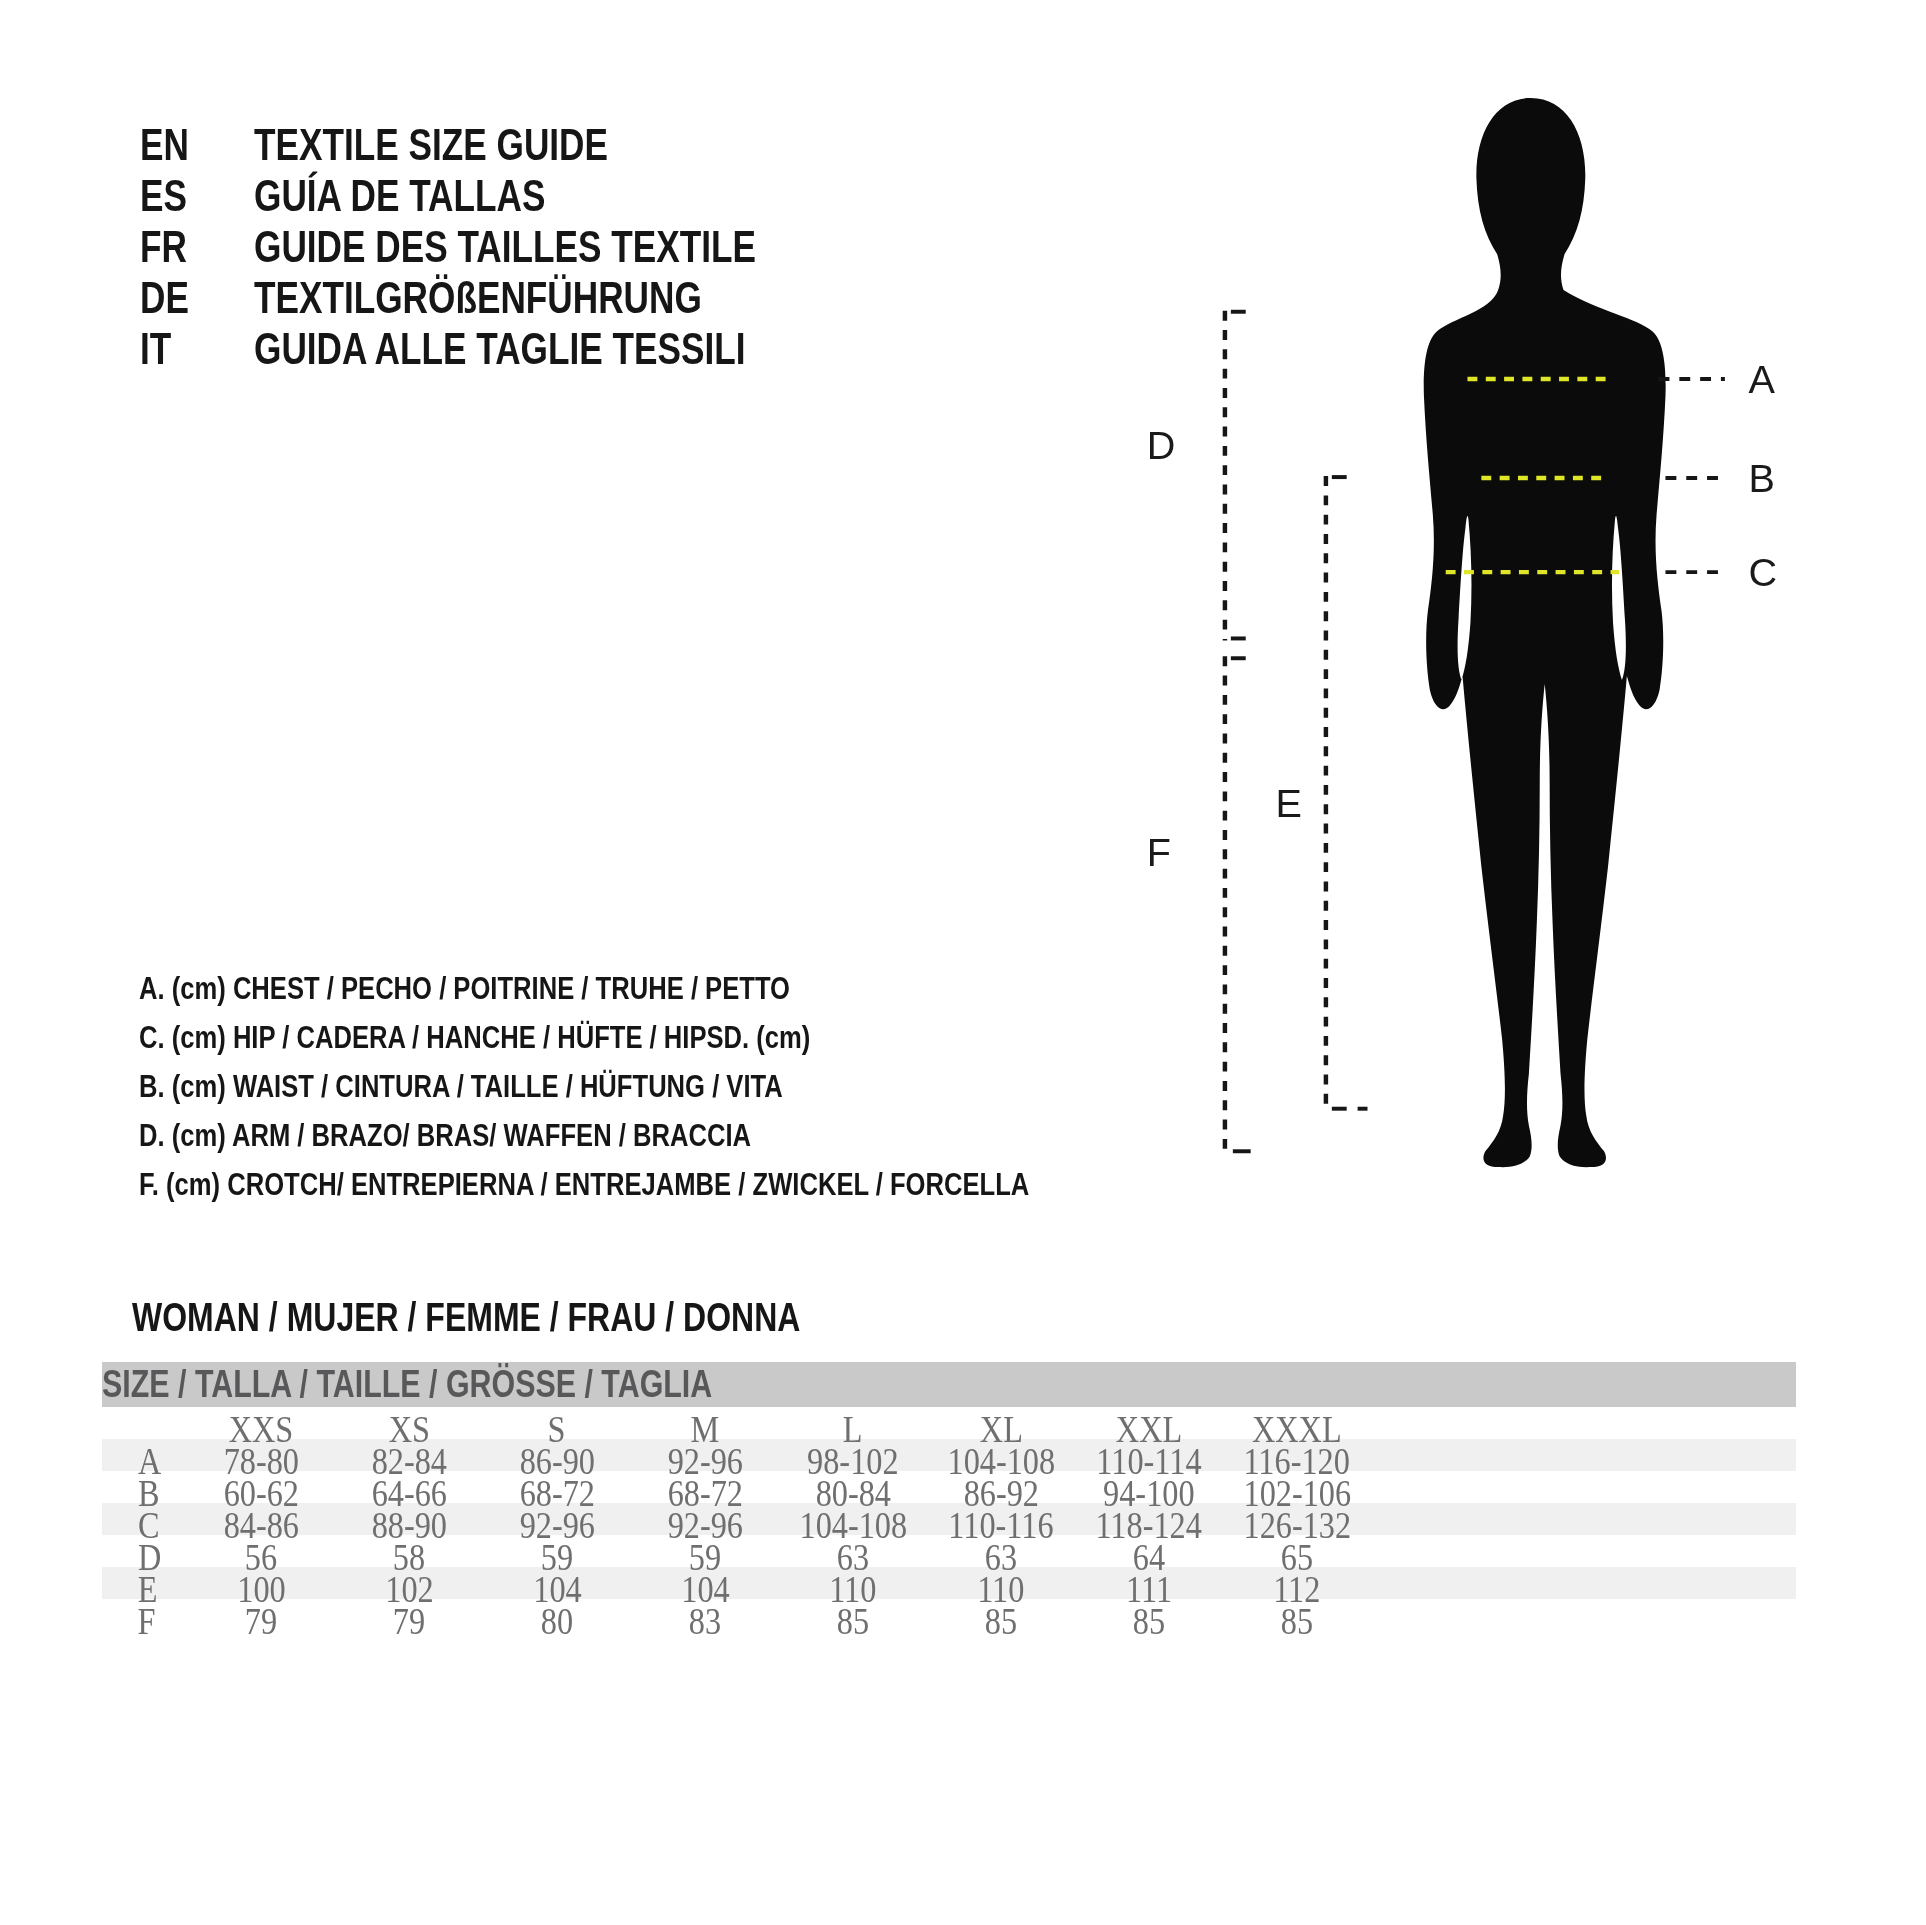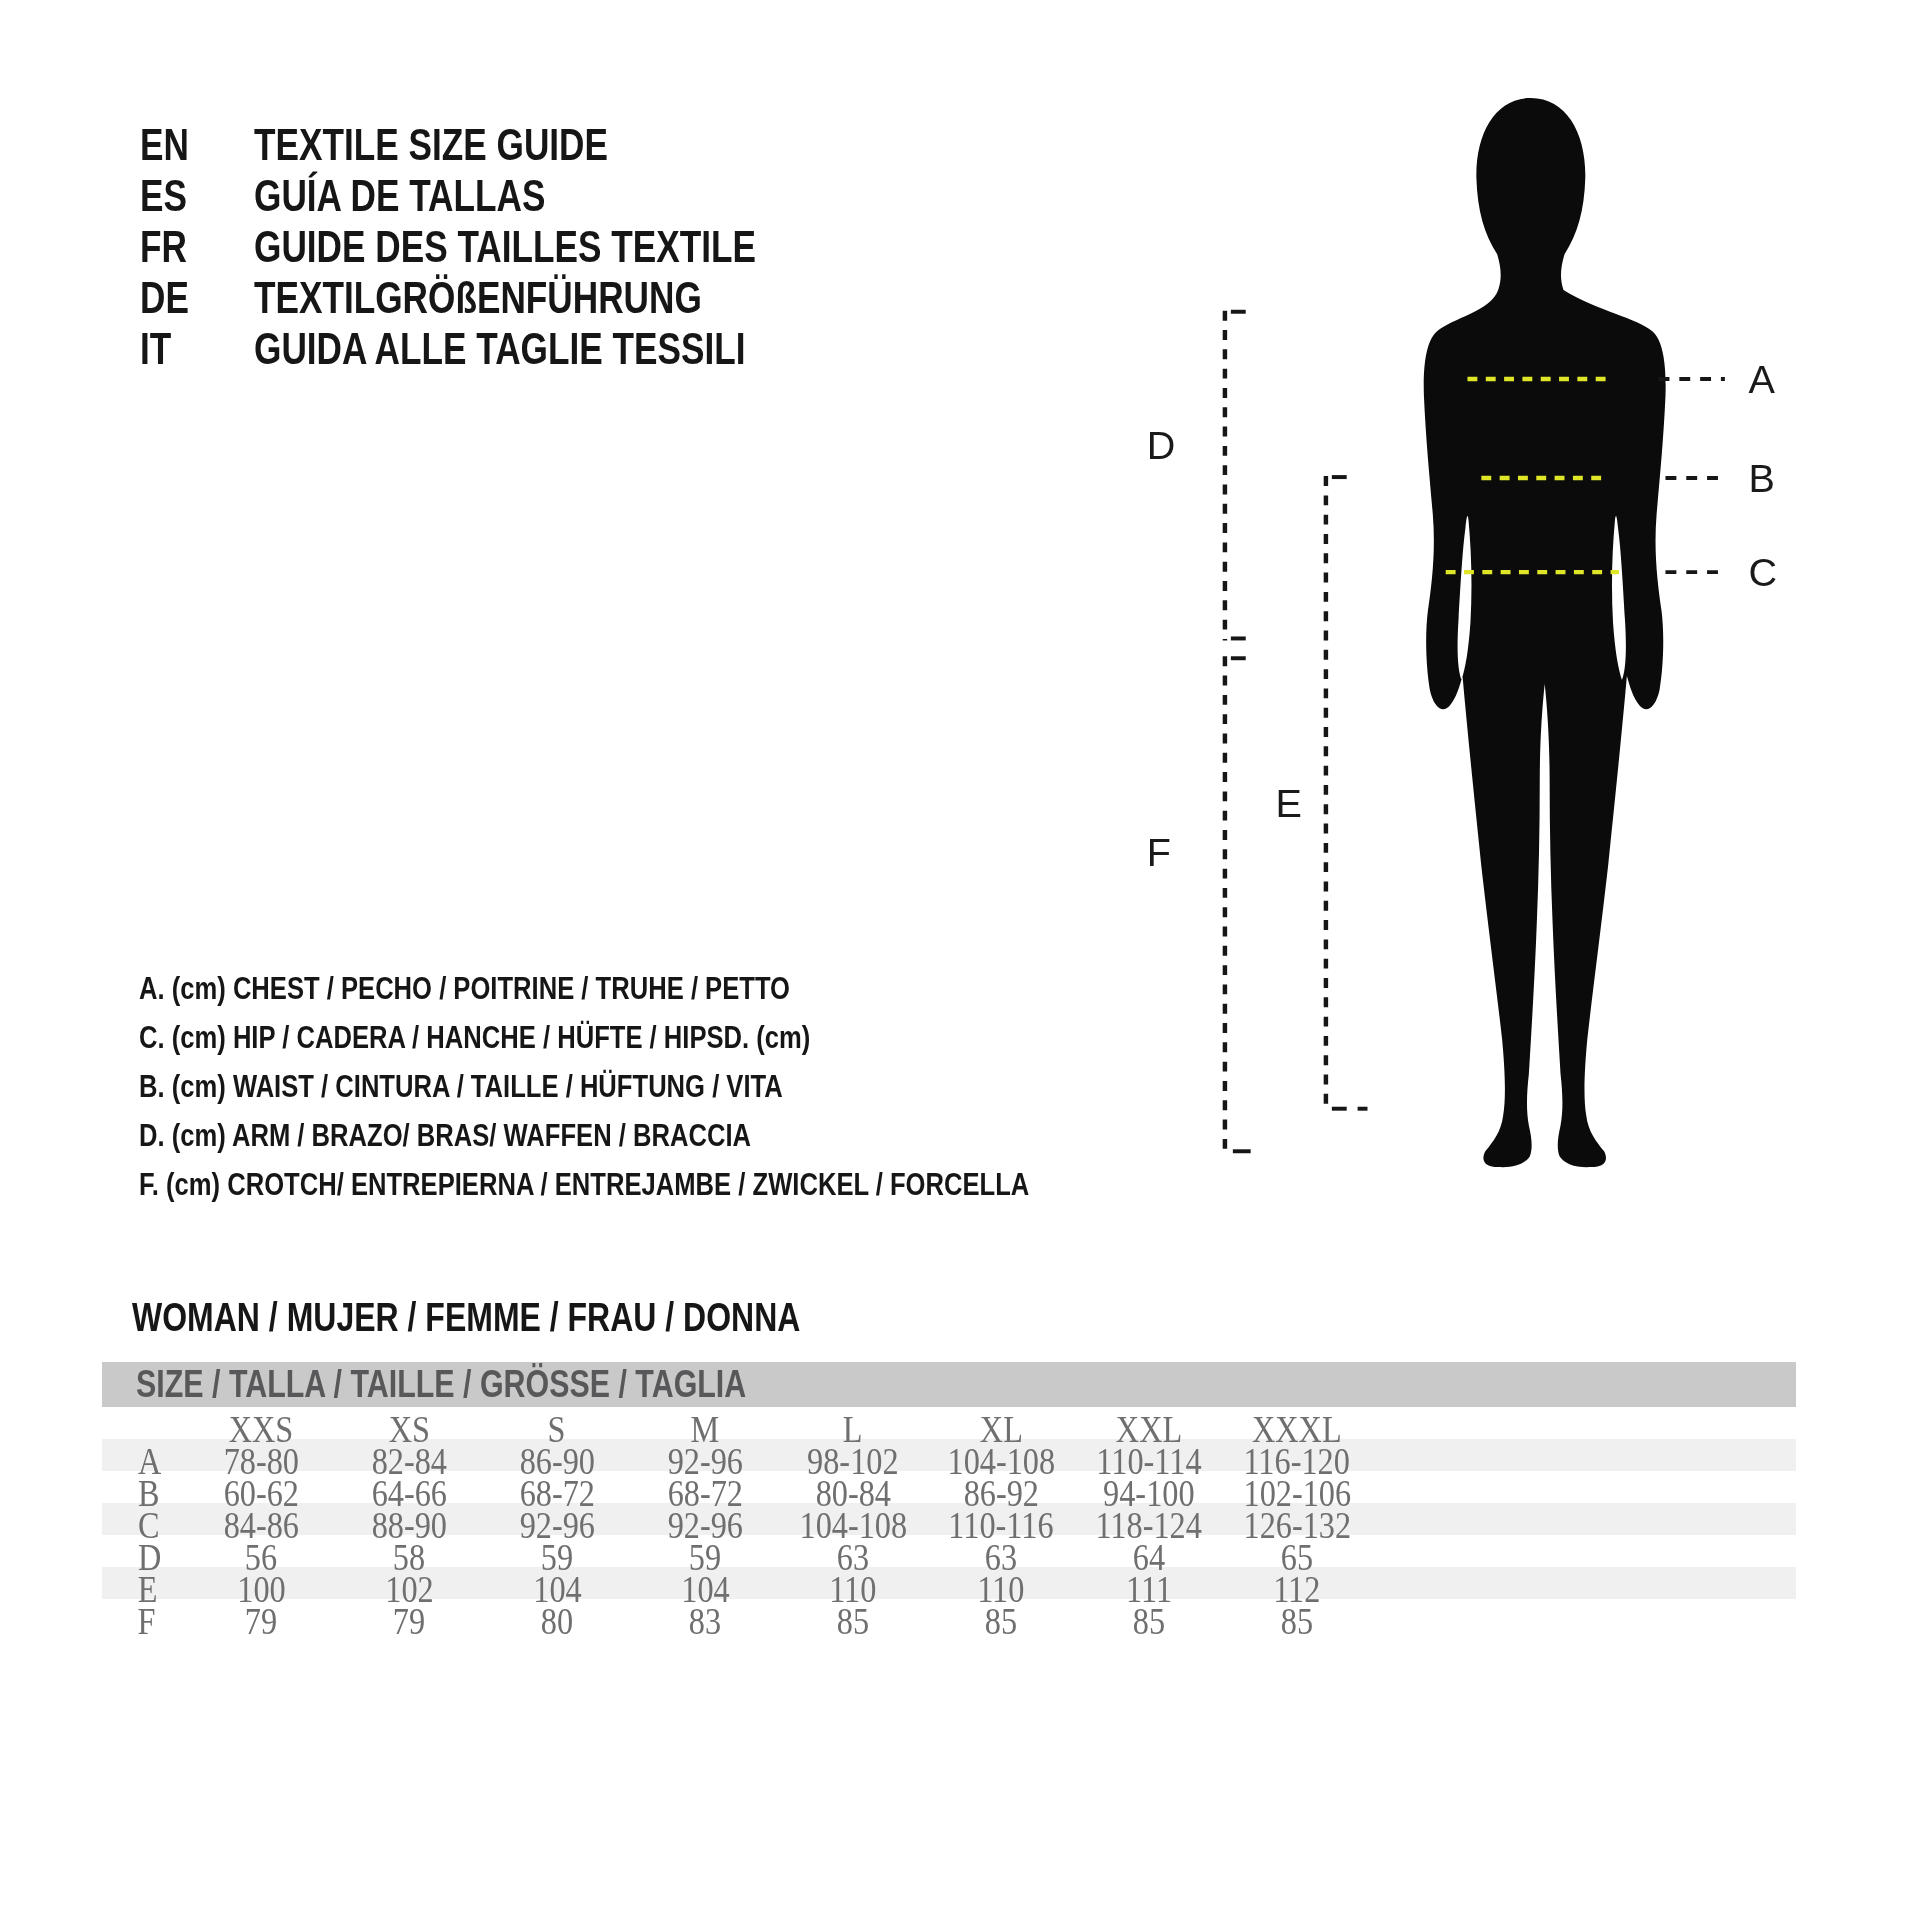--- a/index.html
+++ b/index.html
@@ -17,21 +17,21 @@
 
   
   .legend { position:absolute; left:139px; top:964px; }
   .legend > div { height:49px; line-height:49px; font-size:32px; font-weight:700; }
 
   
   .gender { position:absolute; left:132px; top:1293px; height:48px; line-height:48px; font-size:40px; font-weight:700; }
 
   
   .sizetable { position:absolute; left:102px; top:1362px; width:1694px; font-size:38px; color:#6f6f6f; }
-  .band { height:45px; line-height:45px; background:#c9c9c9; color:#58585a; padding-left:34px; font-weight:700; }
+  .band { height:45px; line-height:45px; background:#c9c9c9; color:#58585a; font-weight:700; }
   .trow { display:grid; grid-template-columns:85px repeat(8,148px) 1fr; height:32px; align-items:center;font-family:Liberation Serif, serif; }
   .trow .cell { text-align:center; }
   .trow .label { text-align:left; padding-left:34px; }
   .trow.stripe { background:#f0f0f0; }
 
   
   .figurebox { position:absolute; left:1119px; top:84px; width:693px; height:1099px; }
   .figurebox svg { display:block; width:693px; height:1099px; }
   .figlabel { font-family:"Liberation Sans", sans-serif; font-size:40px; fill:#1a1a1a; }
 </style>

